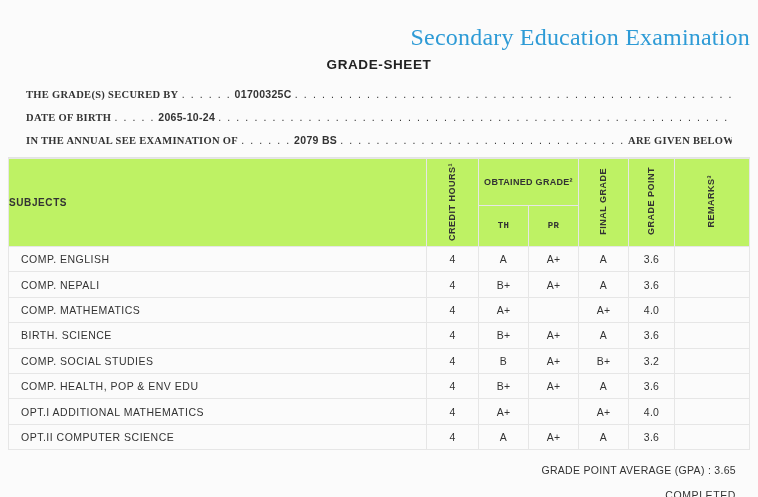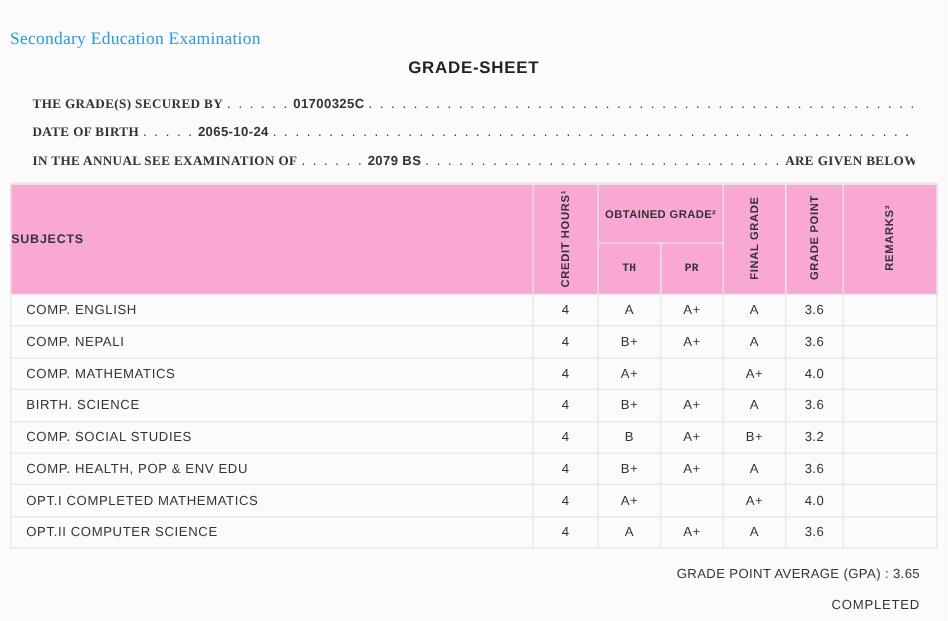--- a/index.html
+++ b/index.html
@@ -18,23 +18,23 @@
   }
   .sheet {
     position: absolute;
     left: 8px;
     top: 0px;
     width: 742px;
     height: 497px;
     background: #fbfbfb;
   }
   .title {
-    text-align: left;
+    text-align: right;
     color: #2e9bd6;
-    font-size: 14px;
+    font-size: 24px;
     letter-spacing: 0.2px;
     padding-top: 24px;
     font-family: "Liberation Serif", serif;
   }
   .subtitle {
     text-align: center;
     color: #222;
     font-size: 13.5px;
     font-weight: bold;
     letter-spacing: 0.6px;
@@ -73,21 +73,21 @@
     border: 1px solid #e6e6e6;
     padding: 0;
   }
   thead th {
     font-weight: bold;
     font-size: 9px;
     letter-spacing: 0.3px;
     vertical-align: middle;
     text-align: center;
     color: #333;
-    background: #f9a8d4;
+    background: #bef264;
   }
   th.subjects-h {
     text-align: left;
     padding-left: 12px;
     font-size: 10px;
     letter-spacing: 0.6px;
     width: 418px;
   }
   .vert {
     writing-mode: vertical-rl;
@@ -232,21 +232,21 @@
           <tr>
             <td class="subject">COMP. HEALTH, POP &amp; ENV EDU</td>
             <td>4</td>
             <td>B+</td>
             <td>A+</td>
             <td>A</td>
             <td>3.6</td>
             <td></td>
           </tr>
           <tr>
-            <td class="subject">OPT.I COMPLETED MATHEMATICS</td>
+            <td class="subject">OPT.I ADDITIONAL MATHEMATICS</td>
             <td>4</td>
             <td>A+</td>
             <td></td>
             <td>A+</td>
             <td>4.0</td>
             <td></td>
           </tr>
           <tr>
             <td class="subject">OPT.II COMPUTER SCIENCE</td>
             <td>4</td>

